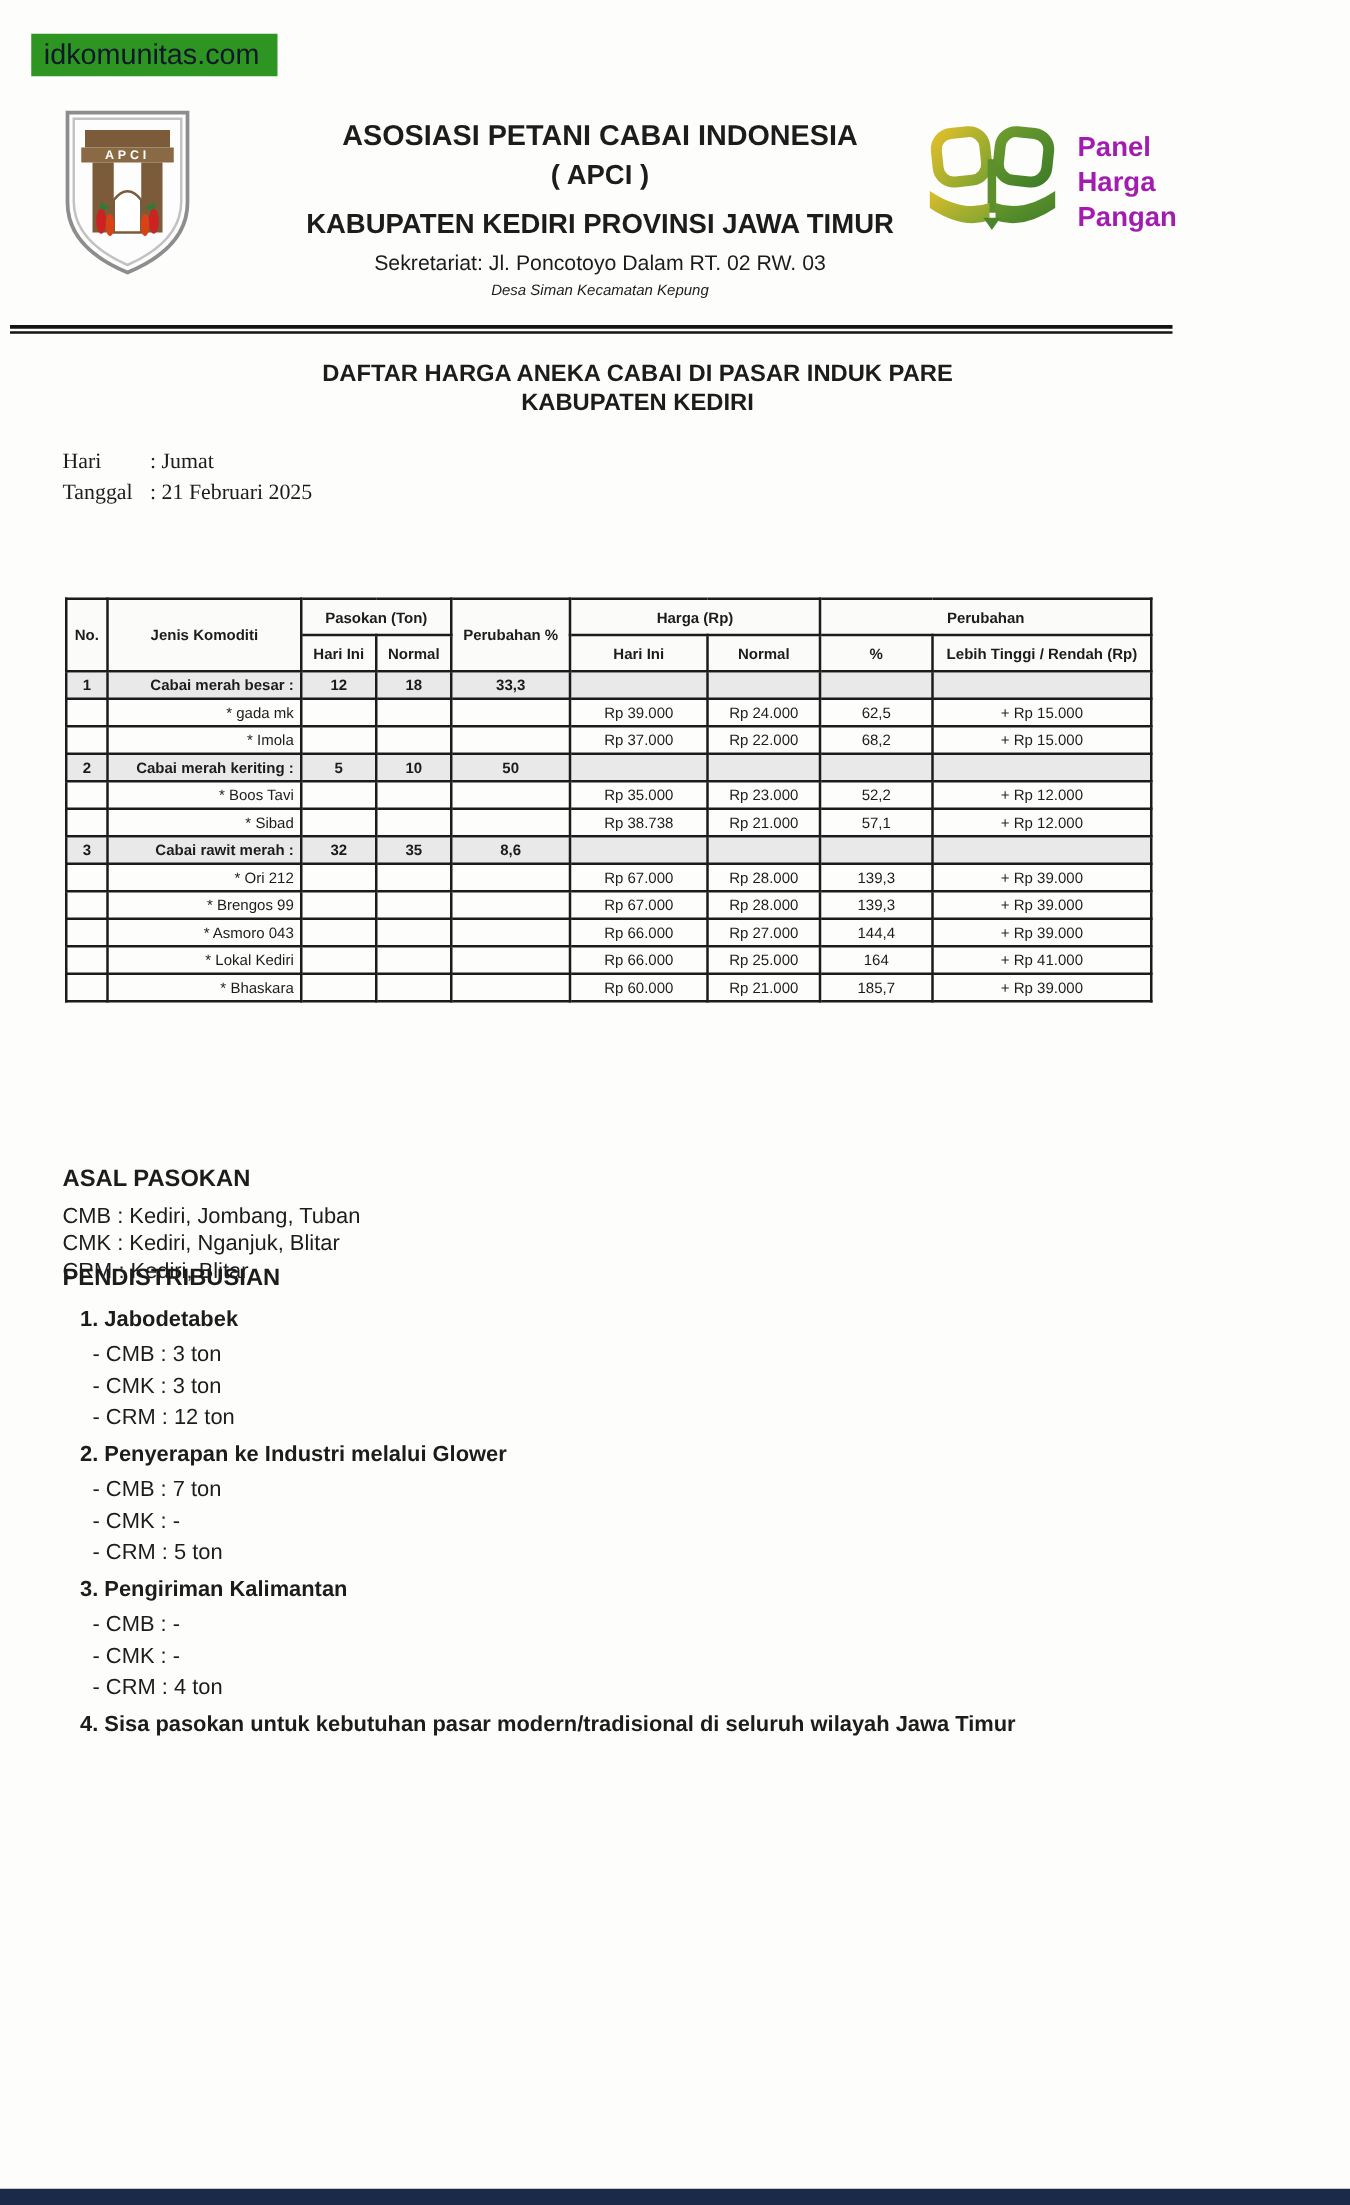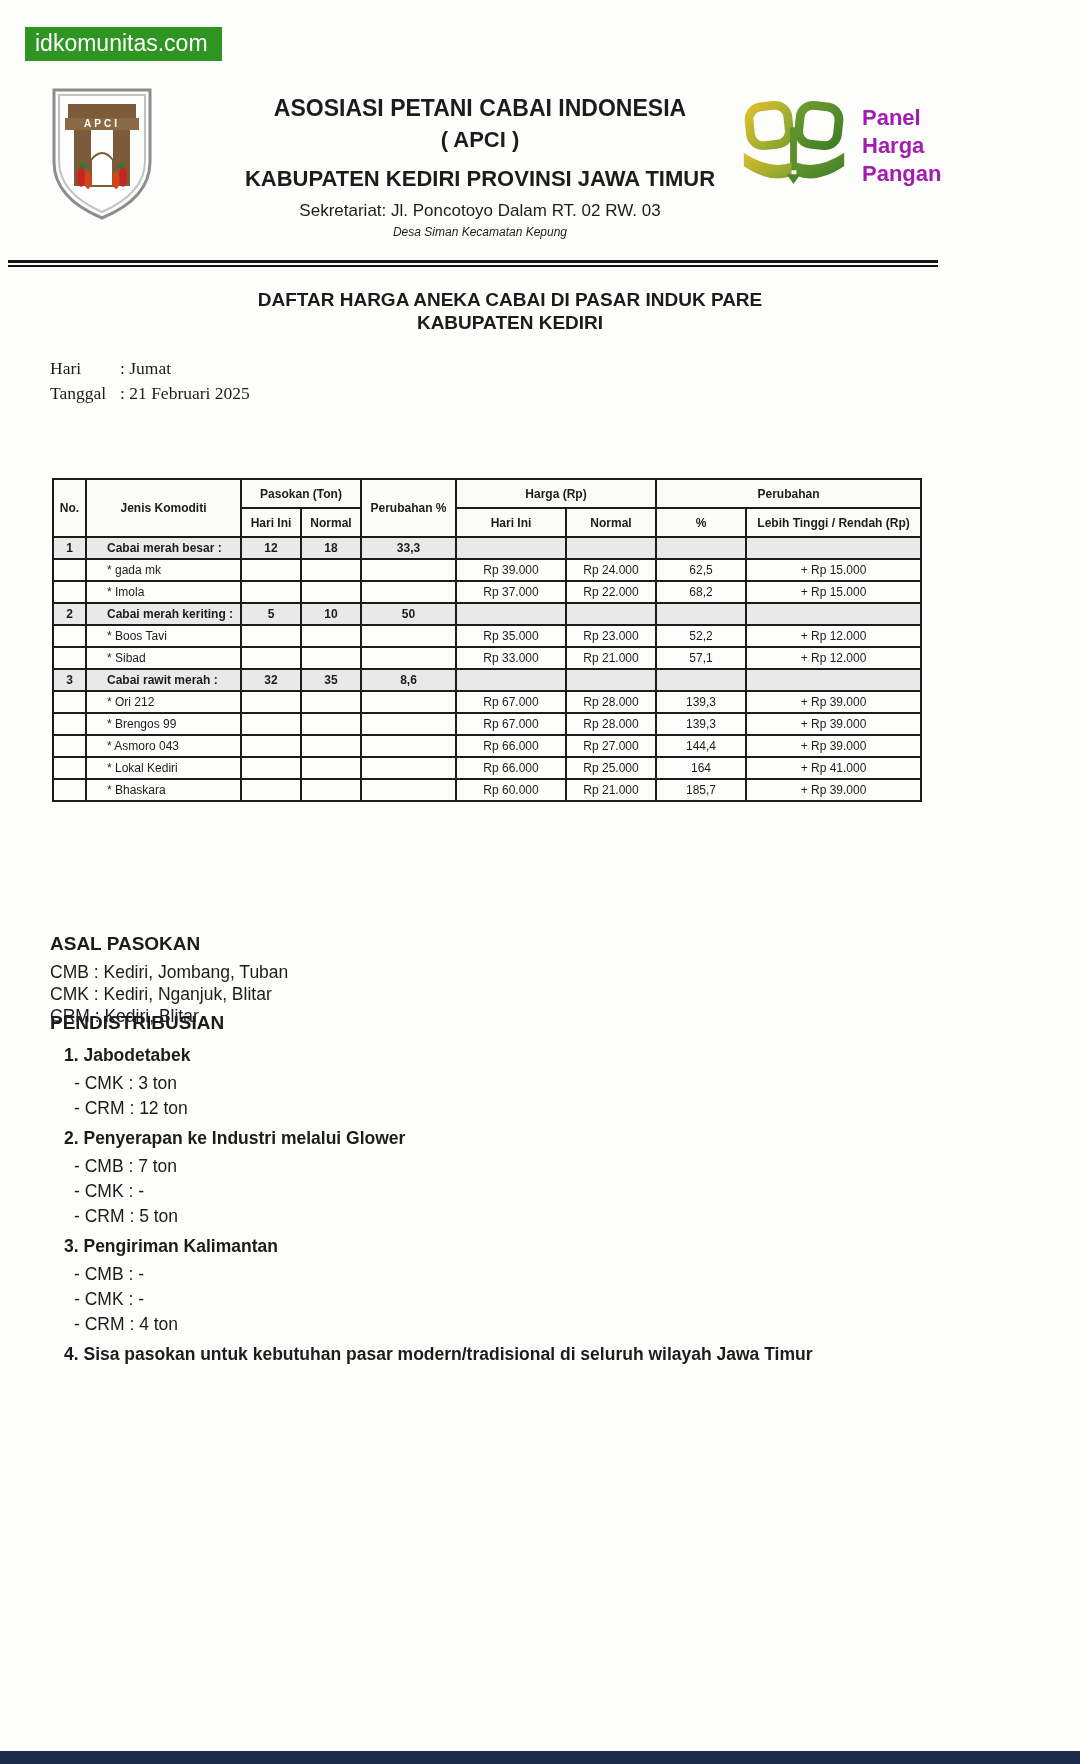--- a/index.html
+++ b/index.html
@@ -4,21 +4,21 @@
 <style>
   html,body { margin:0; padding:0; background:#ffffff; }
   .page {
     position:relative; width:1080px; height:1764px;
     background:#fdfdfc; overflow:hidden;
     font-family:"Liberation Sans", sans-serif; color:#1c1c1c;
   }
   
   .watermark {
     position:absolute; left:25px; top:27px;
-    background:#2e9523; color:#ffffff;
+    background:#2e9523; color:#0f172a;
     font-size:23px; line-height:23px; padding:5px 14px 6px 10px;
   }
   
   .shield { position:absolute; left:44px; top:82px; }
   
   .org-block { position:absolute; left:195px; top:95px; width:570px; text-align:center; }
   .org1 { font-size:23px; font-weight:bold; }
   .org2 { font-size:22px; font-weight:bold; margin-top:5px; }
   .org3 { font-size:22px; font-weight:bold; margin-top:13px; }
   .sek  { font-size:17px; margin-top:9px; }
@@ -38,21 +38,21 @@
   .meta .lbl { display:inline-block; width:70px; }
   
   table.price { position:absolute; left:52px; top:478px; width:868px;
                 border-collapse:collapse; table-layout:fixed; }
   table.price th, table.price td {
     border:2px solid #1b1b1b; font-size:12px; padding:0 5px;
     text-align:center; overflow:hidden; white-space:nowrap;
   }
   table.price thead th { font-weight:bold; height:27px; background:#fbfbfa; }
   table.price tbody td { height:20px; }
-  table.price td.name { text-align:left; padding-left:20px; }
+  table.price td.name { text-align:right; padding-left:20px; }
   table.price tr.cat td { background:#e9e9e9; font-weight:bold; }
   
   .asal { position:absolute; left:50px; top:933px; font-size:17.5px; }
   .asal .hd { font-size:19px; font-weight:bold; margin-bottom:6px; }
   .asal .line { line-height:22px; }
   
   .dist { position:absolute; left:50px; top:1012px; font-size:17.5px; }
   .dist .hd { font-size:19px; font-weight:bold; margin-bottom:9px; }
   .dist .item-label { font-weight:bold; margin:5px 0 4px 14px; line-height:24px; }
   .dist .detail { margin-left:24px; line-height:25px; }
@@ -220,21 +220,21 @@
           <td>Rp 23.000</td>
           <td>52,2</td>
           <td>+ Rp 12.000</td>
         </tr>
         <tr>
           <td></td>
           <td class="name">* Sibad</td>
           <td></td>
           <td></td>
           <td></td>
-          <td>Rp 33.000</td>
+          <td>Rp 38.738</td>
           <td>Rp 21.000</td>
           <td>57,1</td>
           <td>+ Rp 12.000</td>
         </tr>
         <tr class="cat">
           <td>3</td>
           <td class="name">Cabai rawit merah :</td>
           <td>32</td>
           <td>35</td>
           <td>8,6</td>
@@ -307,20 +307,21 @@
         <div class="line">CMB : Kediri, Jombang, Tuban</div>
         <div class="line">CMK : Kediri, Nganjuk, Blitar</div>
         <div class="line">CRM : Kediri, Blitar</div>
       </div>
   </div>
 
   <div class="dist">
     <div class="hd">PENDISTRIBUSIAN</div>
     <div id="dist-items">
         <div class="item-label">1. Jabodetabek</div>
+        <div class="detail">- CMB : 3 ton</div>
         <div class="detail">- CMK : 3 ton</div>
         <div class="detail">- CRM : 12 ton</div>
         <div class="item-label">2. Penyerapan ke Industri melalui Glower</div>
         <div class="detail">- CMB : 7 ton</div>
         <div class="detail">- CMK : -</div>
         <div class="detail">- CRM : 5 ton</div>
         <div class="item-label">3. Pengiriman Kalimantan</div>
         <div class="detail">- CMB : -</div>
         <div class="detail">- CMK : -</div>
         <div class="detail">- CRM : 4 ton</div>

